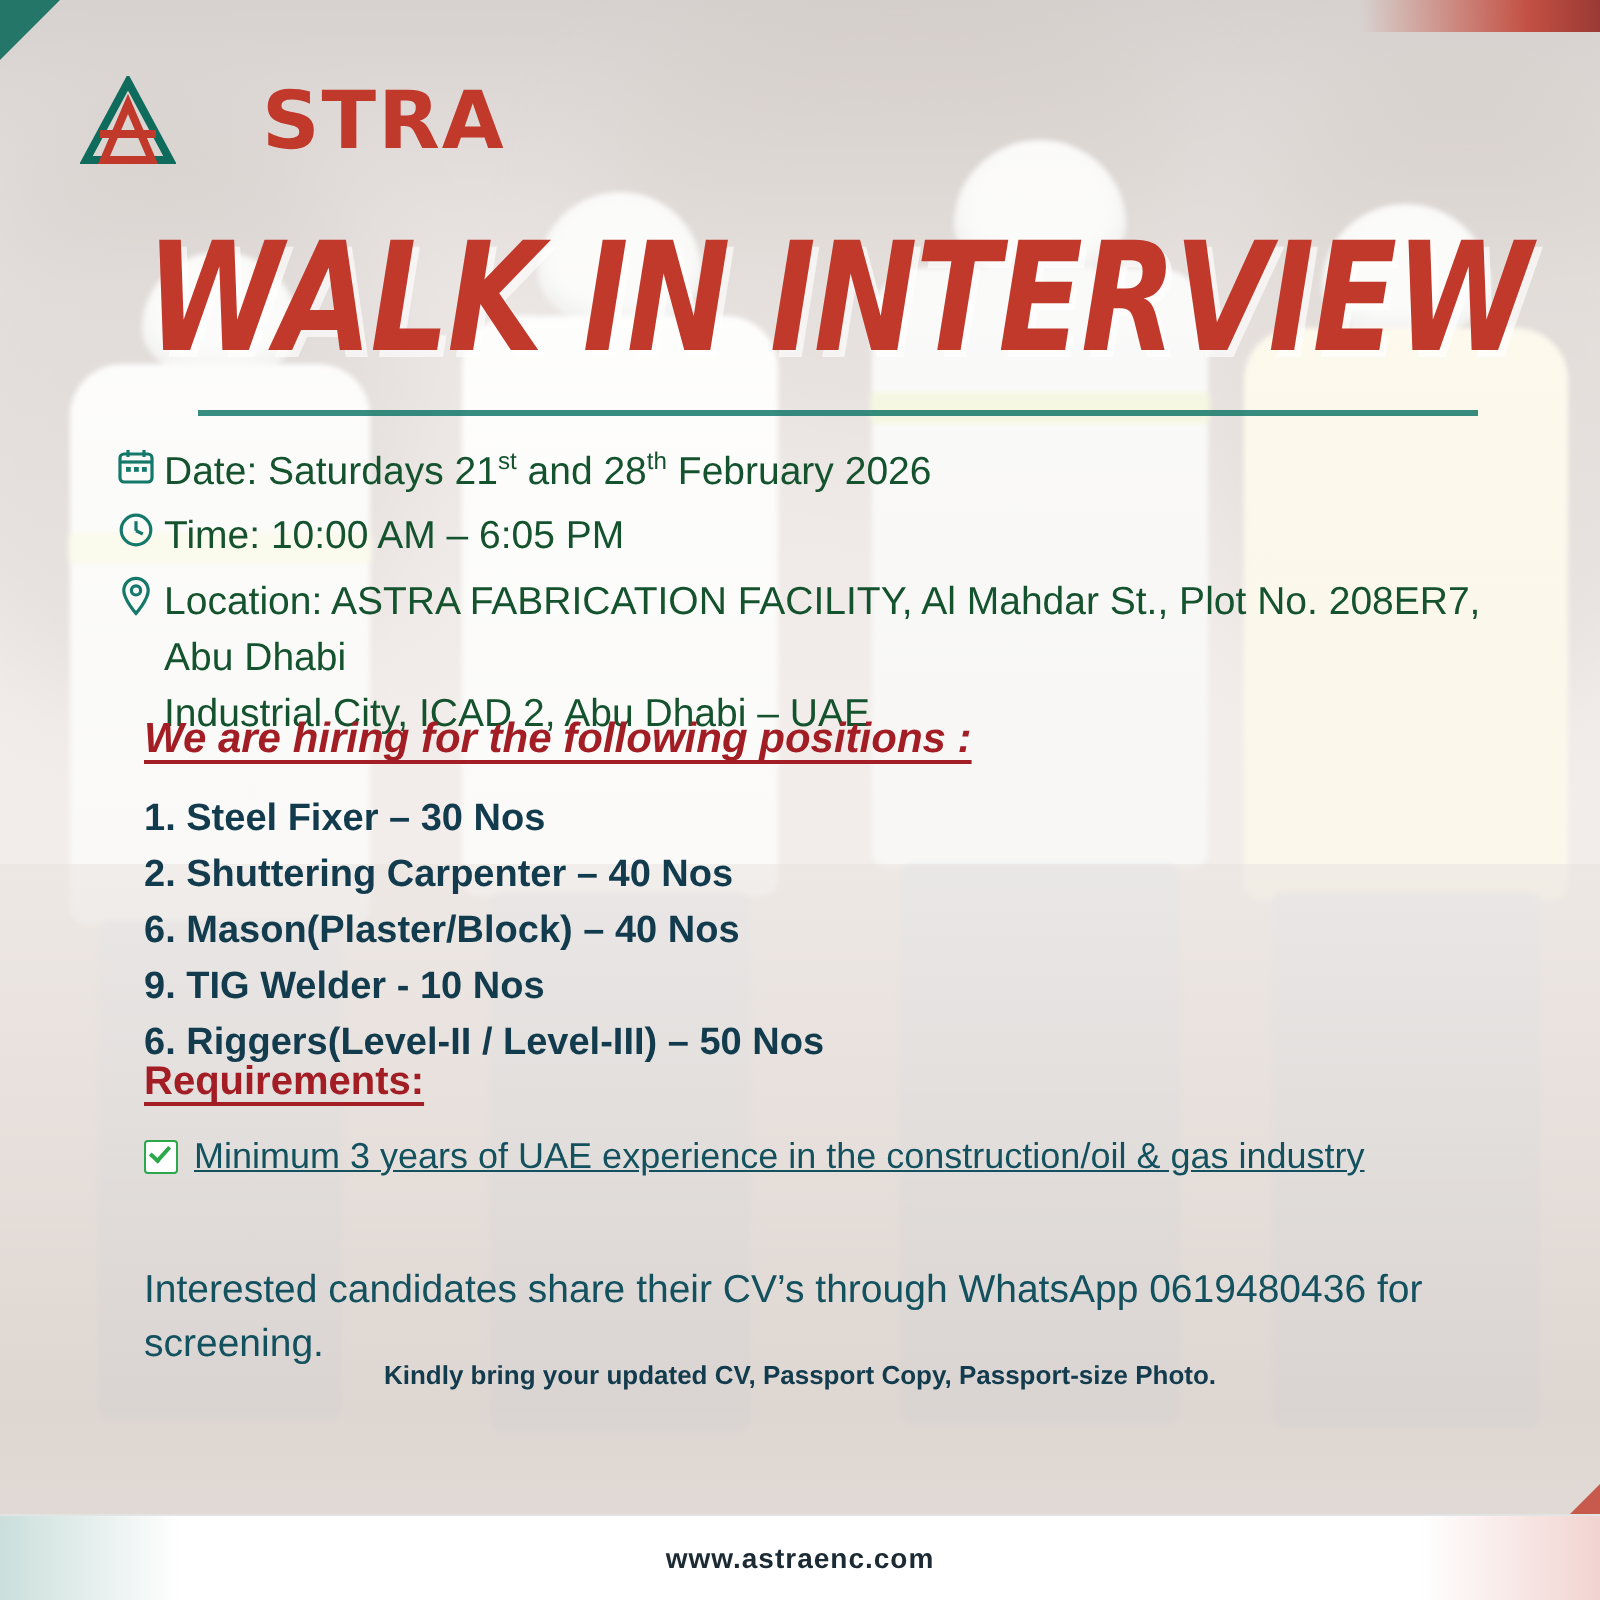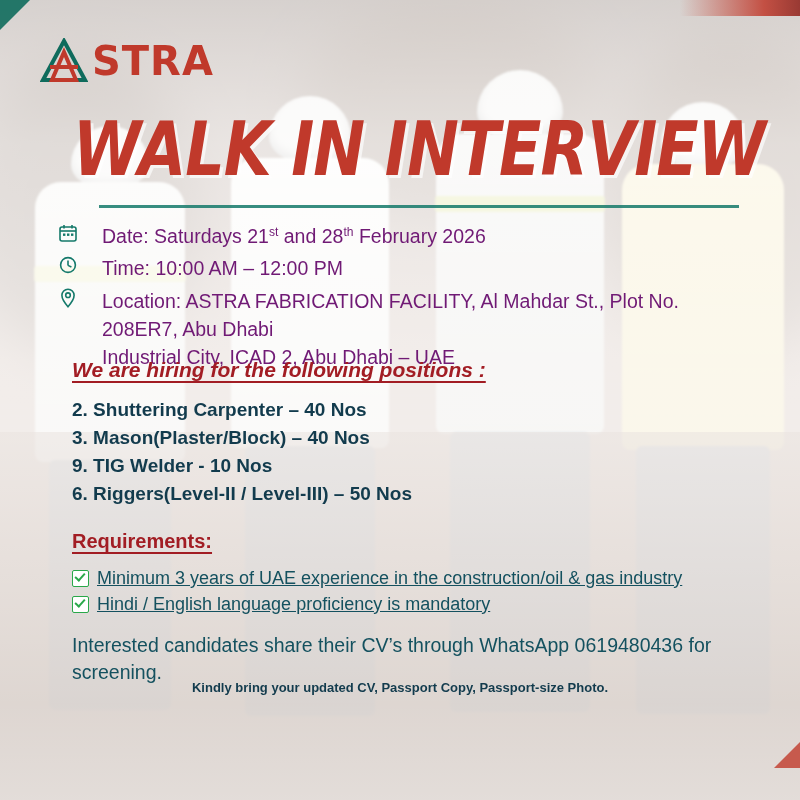--- a/index.html
+++ b/index.html
@@ -122,20 +122,21 @@
     height: 46px;
     position: relative;
   }
   .logo-text {
     font-family: "DejaVu Sans", sans-serif;
     font-weight: bold;
     font-size: 40px;
     letter-spacing: 1px;
     color: #c0392b;
     line-height: 1;
+    margin-left: 39px;
   }
 
   
   .title-wrap {
     position: absolute;
     top: 104px;
     left: 0;
     right: 0;
     text-align: center;
     padding-left: 38px;
@@ -164,25 +165,25 @@
   .info {
     position: absolute;
     top: 222px;
     left: 58px;
     right: 48px;
     color: #123b4d;
   }
   .info-row {
     display: flex;
     align-items: flex-start;
-    gap: 24px;
+    gap: 4px;
     font-size: 19.5px;
     line-height: 1.45;
     margin-bottom: 4px;
-    color: #701a75;
+    color: #14532d;
   }
   .info-row .ic {
     flex: 0 0 auto;
     width: 20px;
     height: 22px;
     display: flex;
     align-items: center;
     justify-content: center;
     color: #14796a;
   }
@@ -382,56 +383,58 @@
     </div>
 
     <div class="info-row">
       <span class="ic">
         <svg width="18" height="18" viewBox="0 0 18 18" aria-hidden="true">
           <circle cx="9" cy="9" r="7.4" fill="none" stroke="#14796a" stroke-width="1.6"></circle>
           <line x1="9" y1="4.6" x2="9" y2="9.4" stroke="#14796a" stroke-width="1.6"></line>
           <line x1="9" y1="9.4" x2="12.4" y2="11" stroke="#14796a" stroke-width="1.6"></line>
         </svg>
       </span>
-      <span class="txt">Time: 10:00 AM – 12:00 PM</span>
+      <span class="txt">Time: 10:00 AM – 6:05 PM</span>
     </div>
 
     <div class="info-row">
       <span class="ic">
         <svg width="18" height="20" viewBox="0 0 18 20" aria-hidden="true">
           <path d="M9 1.2C5.6 1.2 2.9 3.9 2.9 7.3c0 4.5 6.1 11.4 6.1 11.4s6.1-6.9 6.1-11.4C15.1 3.9 12.4 1.2 9 1.2z" fill="none" stroke="#14796a" stroke-width="1.6"></path>
           <circle cx="9" cy="7.2" r="2.3" fill="none" stroke="#14796a" stroke-width="1.6"></circle>
         </svg>
       </span>
       <span class="txt">
         <span>Location: ASTRA FABRICATION FACILITY, Al Mahdar St., Plot No. 208ER7, Abu Dhabi</span><br>
         <span>Industrial City, ICAD 2, Abu Dhabi – UAE</span>
       </span>
     </div>
   </div>
 
   <div class="section positions-head">We are hiring for the following positions :</div>
 
   <div class="section positions-list">
+    <div>1. Steel Fixer – 30 Nos</div>
     <div>2. Shuttering Carpenter – 40 Nos</div>
-    <div>3. Mason(Plaster/Block) – 40 Nos</div>
+    <div>6. Mason(Plaster/Block) – 40 Nos</div>
     <div>9. TIG Welder - 10 Nos</div>
     <div>6. Riggers(Level-II / Level-III) – 50 Nos</div>
   </div>
 
   <div class="section req-head">Requirements:</div>
 
   <div class="section req-list">
     <div class="req-item">
       <span class="check"></span>
       <span>Minimum 3 years of UAE experience in the construction/oil &amp; gas industry</span>
     </div>
-    <div class="req-item">
-      <span class="check"></span>
-      <span>Hindi / English language proficiency is mandatory</span>
-    </div>
   </div>
 
   <div class="section share-line">Interested candidates share their CV’s through WhatsApp 0619480436 for screening.</div>
   <div class="section bring-line">Kindly bring your updated CV, Passport Copy, Passport-size Photo.</div>
 
+  <div class="footer">
+    <div class="footer-accent-l"></div>
+    <div class="footer-accent-r"></div>
+    <span class="footer-text">www.astraenc.com</span>
+  </div>
 
 </div>
 
 </body></html>

